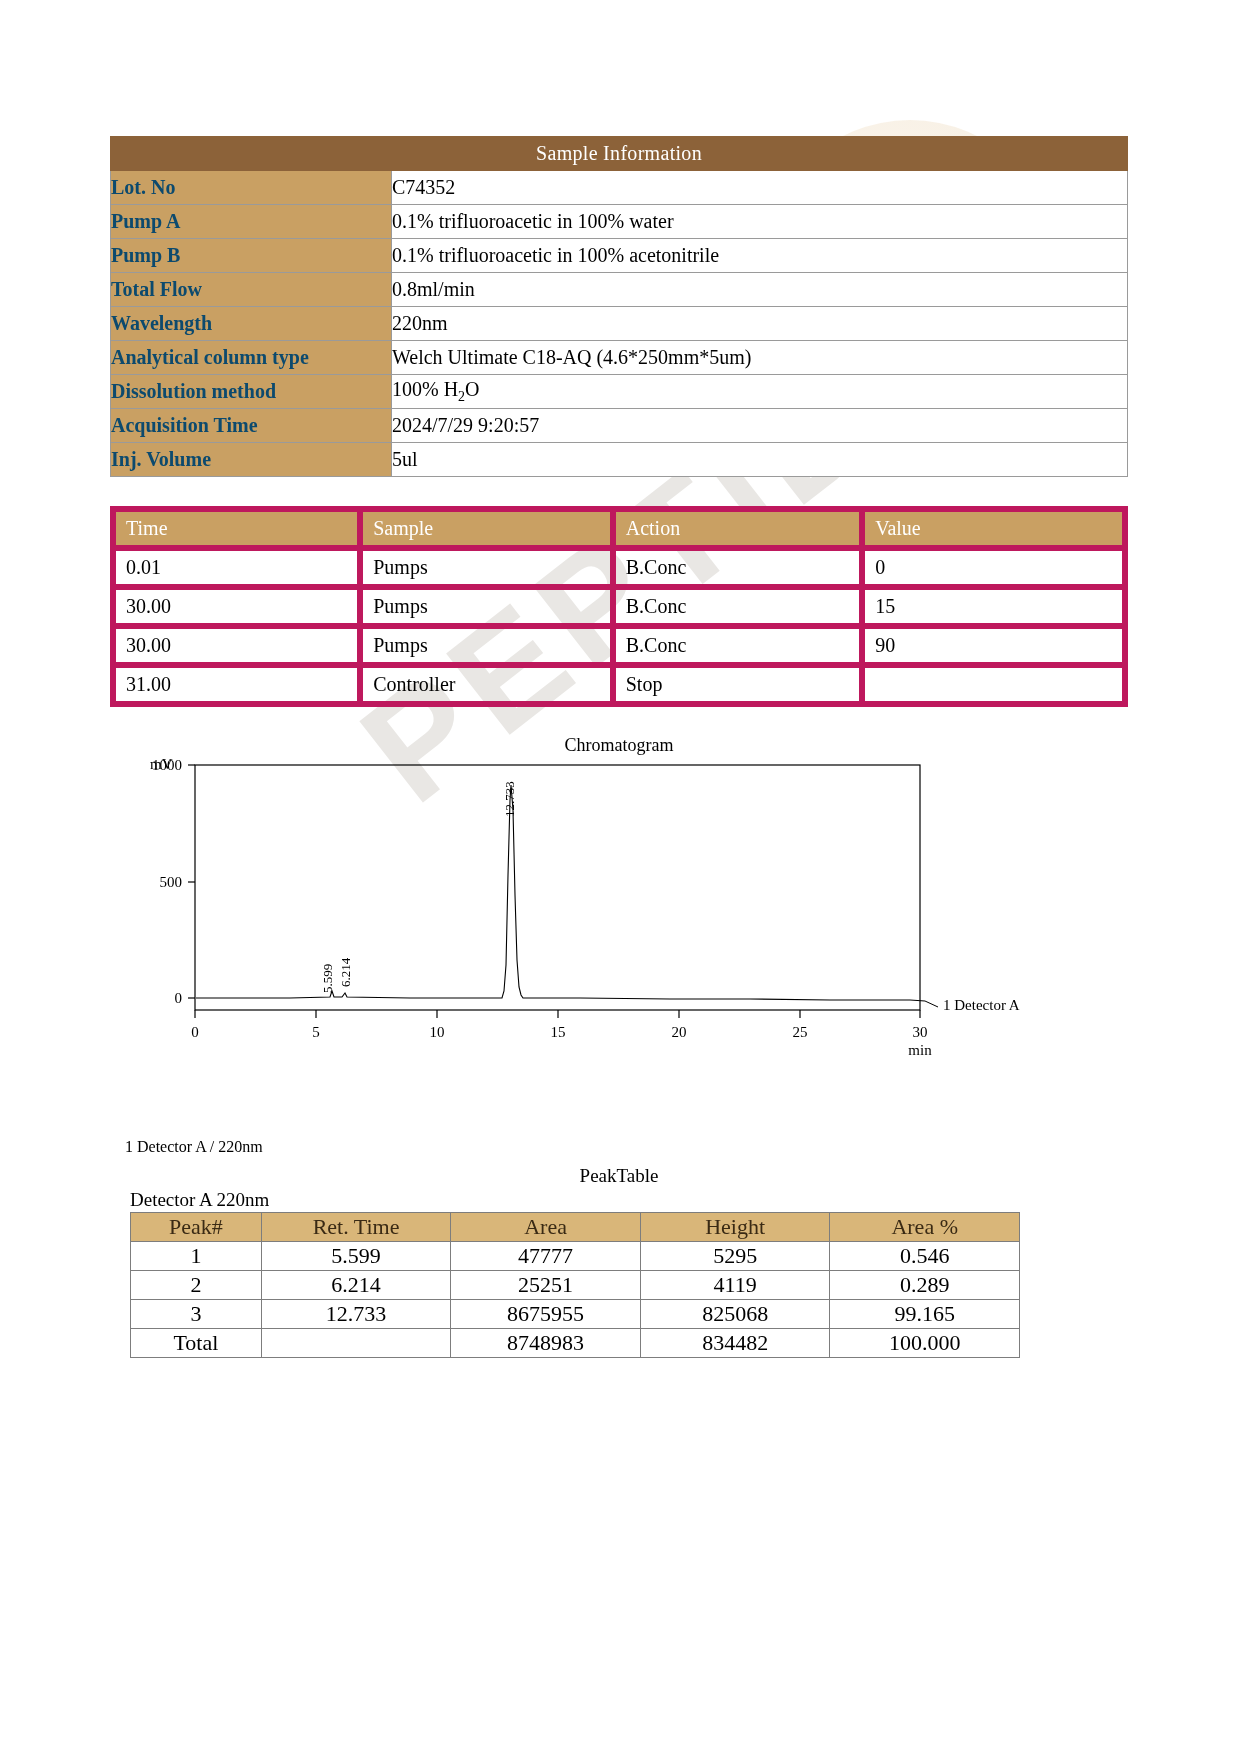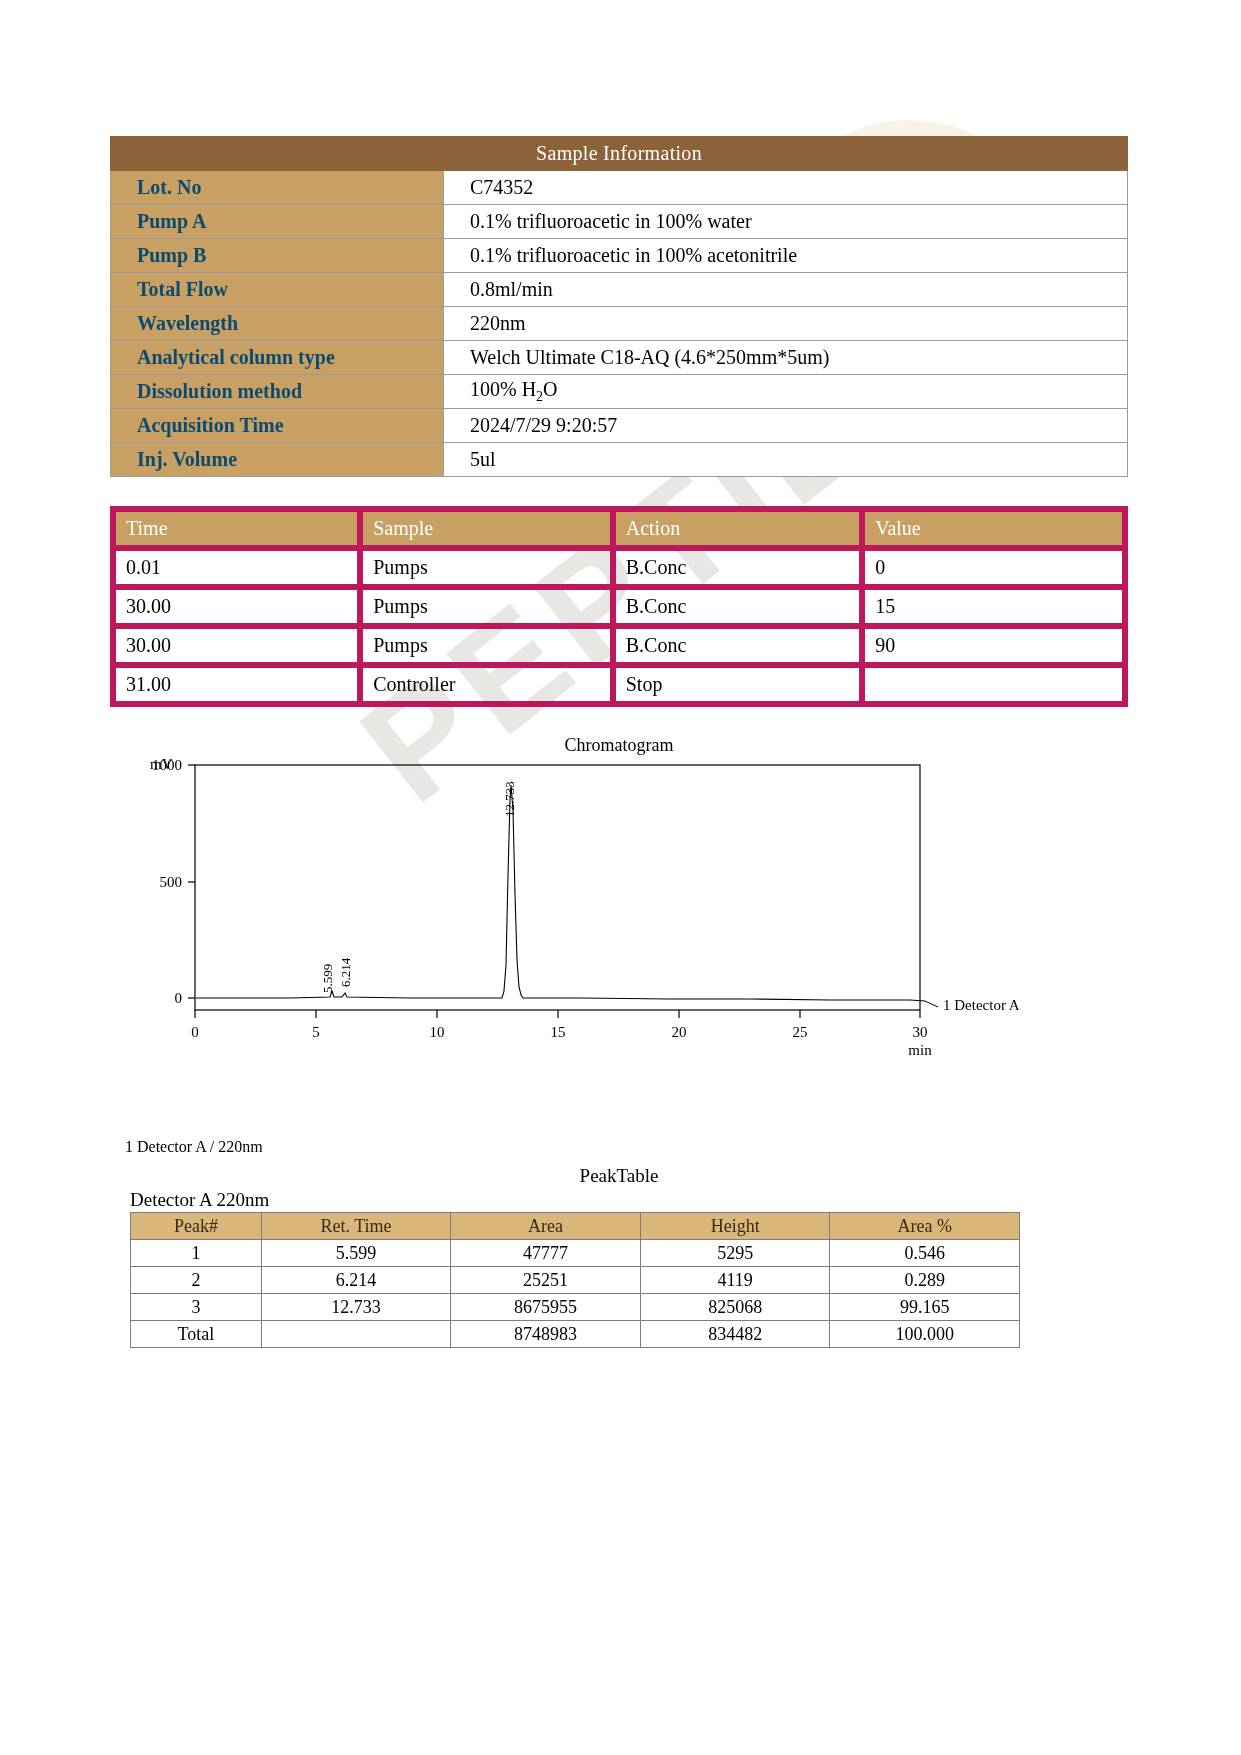--- a/index.html
+++ b/index.html
@@ -66,21 +66,21 @@
   .sample-table {
     position: absolute;
     left: 110px;
     top: 136px;
     width: 1018px;
     border-collapse: collapse;
     font-size: 20px;
   }
   .sample-table td, .sample-table th {
     border: 1px solid #9a9a9a;
-    padding: 3px 26px;
+    padding: 3px 0;
     height: 27px;
     vertical-align: middle;
   }
   .sample-title {
     background: #8c6239;
     color: #ffffff;
     text-align: center;
     font-size: 20px;
     font-weight: normal;
     letter-spacing: .3px;
@@ -165,21 +165,21 @@
     left: 130px;
     top: 1189px;
     font-size: 19px;
   }
   .peak-table {
     position: absolute;
     left: 130px;
     top: 1212px;
     width: 890px;
     border-collapse: collapse;
-    font-size: 18px;
+    font-size: 22px;
   }
   .peak-table th, .peak-table td {
     border: 1px solid #7d7d7d;
     text-align: center;
     padding: 1px 4px;
     height: 24px;
     font-weight: normal;
   }
   .peak-table thead th {
     background: #d9b679;

